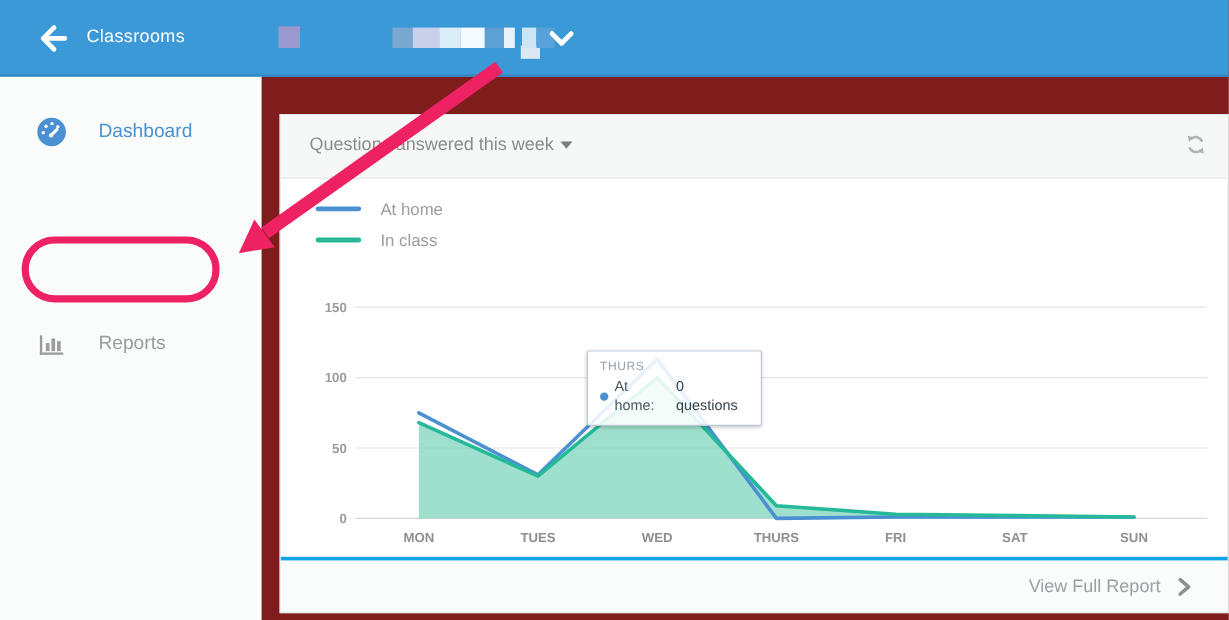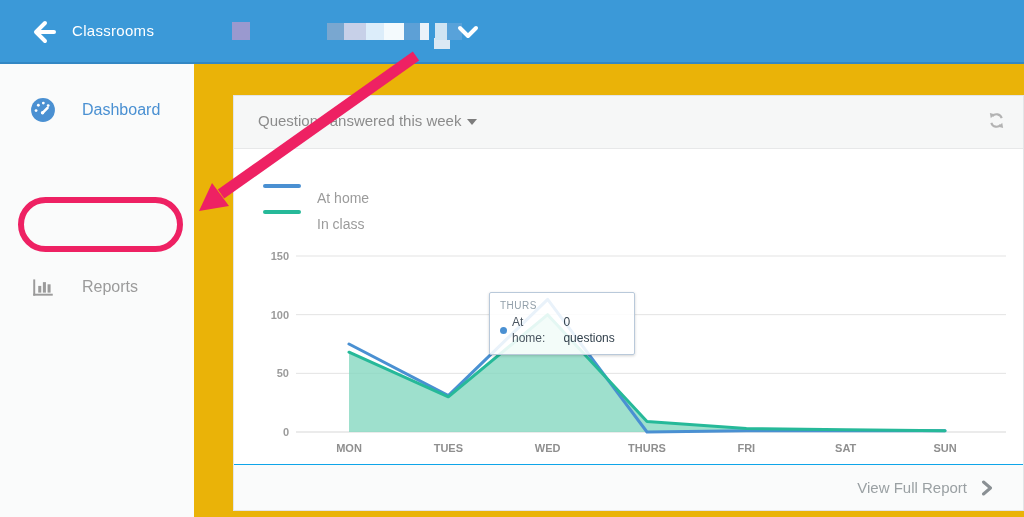--- a/index.html
+++ b/index.html
@@ -1,56 +1,56 @@
 <!DOCTYPE html>
 <html><head>
 <meta charset="utf-8">
 <style>
   html,body{margin:0;padding:0;}
   body{font-family:"Liberation Sans",sans-serif;background:#e9ebee;}
-  #page{position:relative;width:1024px;height:517px;overflow:hidden;background:#eab308;}
+  #page{position:relative;width:1024px;height:517px;overflow:hidden;background:#7f1d1d;}
 
   
   .app-header{position:absolute;left:0;top:0;width:1024px;height:64px;background:#3b99d8;border-bottom:2px solid #3287c4;box-sizing:border-box;}
   .back-btn{position:absolute;left:28px;top:16px;width:34px;height:32px;cursor:pointer;}
   .app-title{position:absolute;left:72px;top:22px;color:#ffffff;font-size:15px;letter-spacing:.3px;}
   .hdr-chevron{position:absolute;left:457px;top:24px;width:22px;height:18px;cursor:pointer;}
   .redacted-wrap{position:absolute;left:0;top:0;width:1024px;height:64px;}
   .redacted-wrap span{position:absolute;display:block;}
 
   
-  .sidebar{position:absolute;left:0;top:64px;width:194px;height:453px;background:#fafbfb;}
+  .sidebar{position:absolute;left:0;top:64px;width:218px;height:453px;background:#fafbfb;}
   .side-item{position:absolute;left:0;width:218px;height:36px;display:flex;align-items:center;cursor:pointer;}
   .side-item .s-icon{position:absolute;left:30px;width:26px;height:26px;}
   .side-item .s-label{position:absolute;left:82px;font-size:16px;color:#9b9b9b;}
   .side-item.active .s-label{color:#4a90d2;}
 
   
   .panel{position:absolute;left:233px;top:95px;width:791px;height:416px;background:#ffffff;border:1px solid #e3e5e7;box-sizing:border-box;}
   .panel-header{position:absolute;left:0;top:0;width:100%;height:53px;background:#f6f7f7;border-bottom:1px solid #e7e8e9;box-sizing:border-box;}
   .panel-title{position:absolute;left:24px;top:16px;font-size:15px;color:#8c8c8c;cursor:pointer;}
   .panel-title .range{}
   .caret-down{display:inline-block;width:0;height:0;border-left:5px solid transparent;border-right:5px solid transparent;border-top:6px solid #7d7d7d;margin-left:6px;vertical-align:1px;}
   .refresh-btn{position:absolute;right:16px;top:15px;width:20px;height:20px;cursor:pointer;}
 
   .legend-row{position:absolute;display:flex;align-items:center;}
   .legend-swatch{width:38px;height:4px;border-radius:2px;}
-  .legend-label{margin-left:16px;font-size:14px;color:#9b9b9b;margin-top:24px;}
+  .legend-label{margin-left:16px;font-size:14px;color:#9b9b9b;}
 
   .chart-svg{position:absolute;left:0;top:53px;}
 
   
   .chart-tooltip{position:absolute;left:255px;top:196px;width:146px;background:rgba(255,255,255,0.88);border:1px solid #b9c9da;border-radius:2px;box-shadow:0 1px 3px rgba(0,0,0,0.18);padding:7px 10px 8px;box-sizing:border-box;}
   .tt-title{font-size:10px;color:#93a0aa;letter-spacing:.5px;margin-bottom:3px;}
   .tt-row{font-size:12px;color:#4a5560;line-height:16px;display:flex;align-items:center;}
   .tt-dot{display:inline-block;width:7px;height:7px;border-radius:50%;margin-right:5px;flex:0 0 auto;}
   .tt-val{font-weight:normal;color:#32404c;margin-left:4px;}
 
   
-  .panel-footer{position:absolute;left:0;bottom:0;width:100%;height:46px;background:#fafbfb;border-top:1px solid #0ea5e9;box-sizing:border-box;display:flex;align-items:center;justify-content:flex-end;padding-right:30px;cursor:pointer;}
+  .panel-footer{position:absolute;left:0;bottom:0;width:100%;height:46px;background:#fafbfb;border-top:3px solid #0ea5e9;box-sizing:border-box;display:flex;align-items:center;justify-content:flex-end;padding-right:30px;cursor:pointer;}
   .footer-label{font-size:15px;color:#9aa0a3;margin-right:14px;}
 
   
   .annotation-ring{position:absolute;left:18px;top:197px;width:165px;height:55px;border:6px solid #ee2163;border-radius:28px;box-sizing:border-box;pointer-events:none;z-index:40;}
   .annotation-svg{position:absolute;left:0;top:0;z-index:41;pointer-events:none;}
 </style>
 </head>
 <body>
 
 <div id="page">

